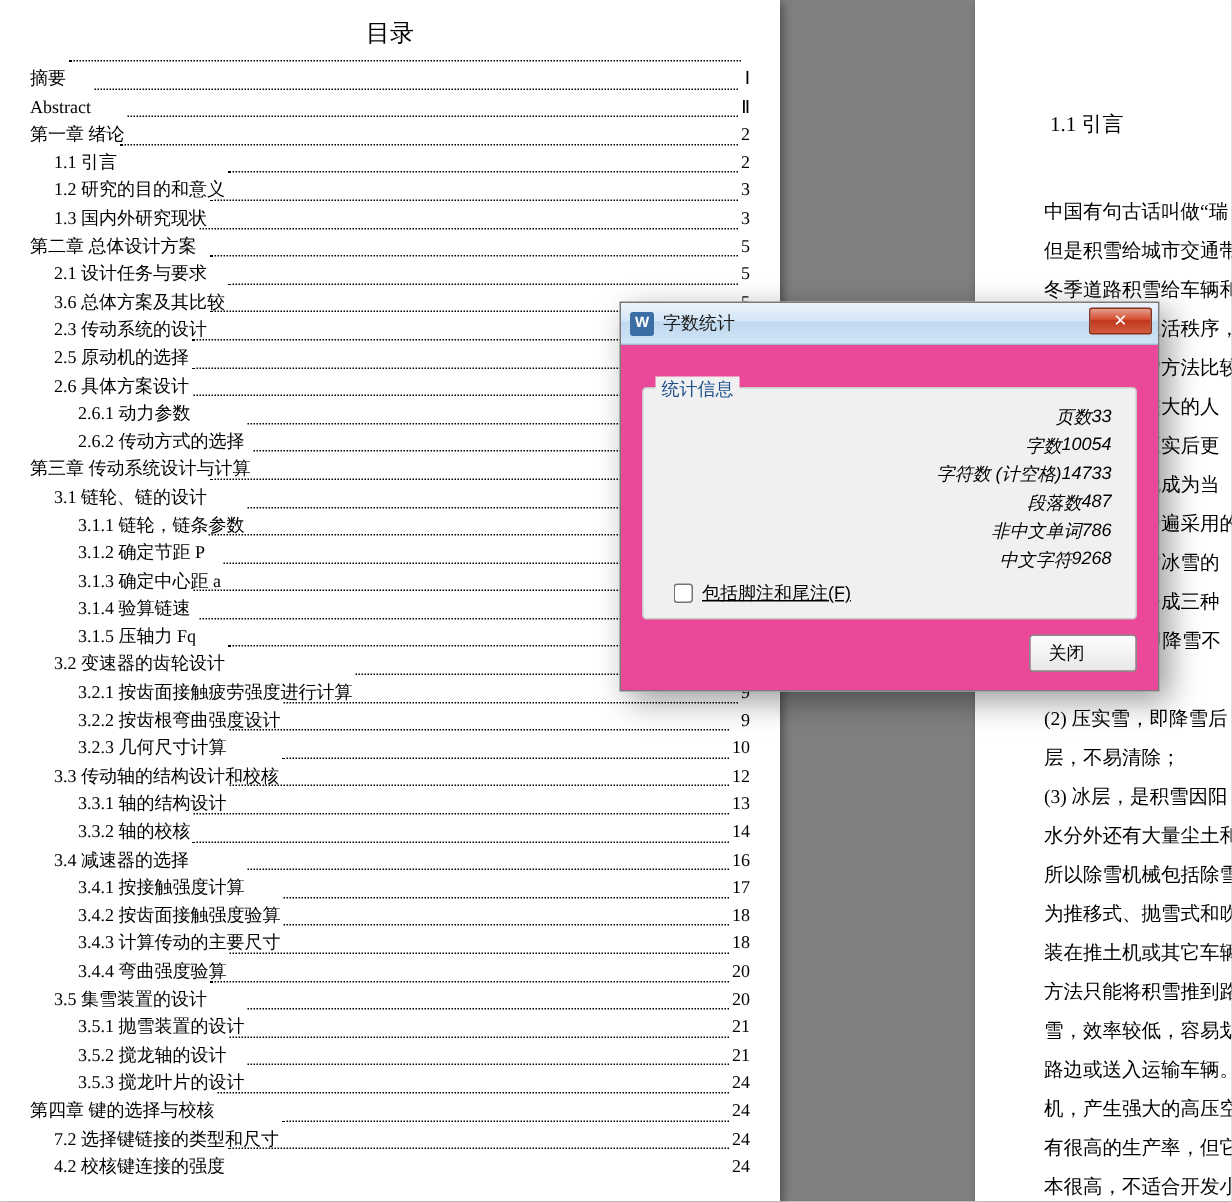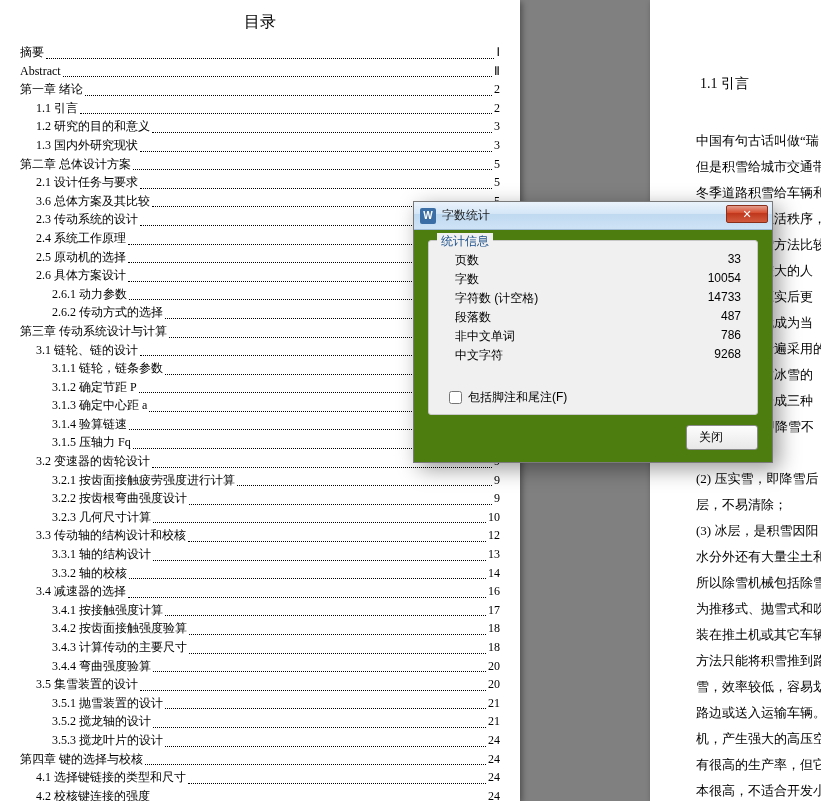--- a/index.html
+++ b/index.html
@@ -36,21 +36,21 @@
       font-size: 16px;
       font-weight: normal;
       margin-bottom: 10px;
     }
     .toc {
       line-height: 1.55;
       font-size: 12px;
     }
     .toc-entry {
       display: flex;
-      align-items: flex-end;
+      align-items: flex-start;
       white-space: nowrap;
     }
     .toc-entry .label {
       flex: 0 0 auto;
     }
     .toc-entry .dots {
       flex: 1 1 auto;
       border-bottom: 1px dotted #000;
       margin: 0 2px;
       position: relative;
@@ -124,48 +124,50 @@
       border: 1px solid #8a2f1a;
       border-radius: 2px;
       color: white;
       font-size: 11px;
       text-align: center;
       line-height: 16px;
       font-family: Arial, sans-serif;
       cursor: pointer;
     }
     .dlg-body {
-      padding: 10px 14px 12px 14px;
-      background: #4d7c0f;
+      padding: 28px 14px 12px 14px;
+      background: #ec4899;
     }
     .groupbox {
       border: 1px solid #c8c8c8;
       border-radius: 3px;
       padding: 10px 12px 8px 12px;
       position: relative;
       background: #f0f0f0;
     }
     .groupbox-title {
       position: absolute;
       top: -8px;
       left: 8px;
       background: #f0f0f0;
       padding: 0 4px;
       color: #1a4e8a;
     }
     .stat-row {
       display: flex;
-      justify-content: space-between;
+      justify-content: flex-end;
       padding: 1px 4px 1px 14px;
+      font-style: italic;
     }
     .checkbox-row {
-      margin-top: 24px;
+      margin-top: 4px;
       padding-left: 8px;
       display: flex;
       gap: 4px;
+      text-decoration: underline;
     }
     .checkbox-row input {
       margin-right: 2px;
     }
     .dlg-footer {
       text-align: right;
       margin-top: 10px;
     }
     .btn {
       display: inline-block;
@@ -230,44 +232,39 @@
         <span class="label">3.6 总体方案及其比较</span>
         <span class="dots"></span>
         <span class="pg">5</span>
       </div>
       <div class="toc-entry indent-1">
         <span class="label">2.3 传动系统的设计</span>
         <span class="dots"></span>
         <span class="pg">6</span>
       </div>
       <div class="toc-entry indent-1">
-        <span class="label">2.4 系统工作原理</span>
+        <span class="label">2.5  原动机的选择</span>
         <span class="dots"></span>
         <span class="pg">7</span>
       </div>
       <div class="toc-entry indent-1">
-        <span class="label">2.5  原动机的选择</span>
+        <span class="label">2.6  具体方案设计</span>
         <span class="dots"></span>
         <span class="pg">7</span>
       </div>
-      <div class="toc-entry indent-1">
-        <span class="label">2.6  具体方案设计</span>
+      <div class="toc-entry indent-2">
+        <span class="label">2.6.1   动力参数</span>
         <span class="dots"></span>
         <span class="pg">7</span>
       </div>
       <div class="toc-entry indent-2">
-        <span class="label">2.6.1   动力参数</span>
+        <span class="label">2.6.2  传动方式的选择</span>
         <span class="dots"></span>
         <span class="pg">7</span>
       </div>
-      <div class="toc-entry indent-2">
-        <span class="label">2.6.2  传动方式的选择</span>
-        <span class="dots"></span>
-        <span class="pg">7</span>
-      </div>
       <div class="toc-entry indent-0">
         <span class="label">第三章  传动系统设计与计算</span>
         <span class="dots"></span>
         <span class="pg">8</span>
       </div>
       <div class="toc-entry indent-1">
         <span class="label">3.1   链轮、链的设计</span>
         <span class="dots"></span>
         <span class="pg">8</span>
       </div>
@@ -375,21 +372,21 @@
         <span class="label">3.5.3 搅龙叶片的设计</span>
         <span class="dots"></span>
         <span class="pg">24</span>
       </div>
       <div class="toc-entry indent-0">
         <span class="label">第四章   键的选择与校核</span>
         <span class="dots"></span>
         <span class="pg">24</span>
       </div>
       <div class="toc-entry indent-1">
-        <span class="label">4.1 选择键链接的类型和尺寸</span>
+        <span class="label">7.2 选择键链接的类型和尺寸</span>
         <span class="dots"></span>
         <span class="pg">24</span>
       </div>
       <div class="toc-entry indent-1">
         <span class="label">4.2 校核键连接的强度</span>
         <span class="dots"></span>
         <span class="pg">24</span>
       </div>
     </div>
 

